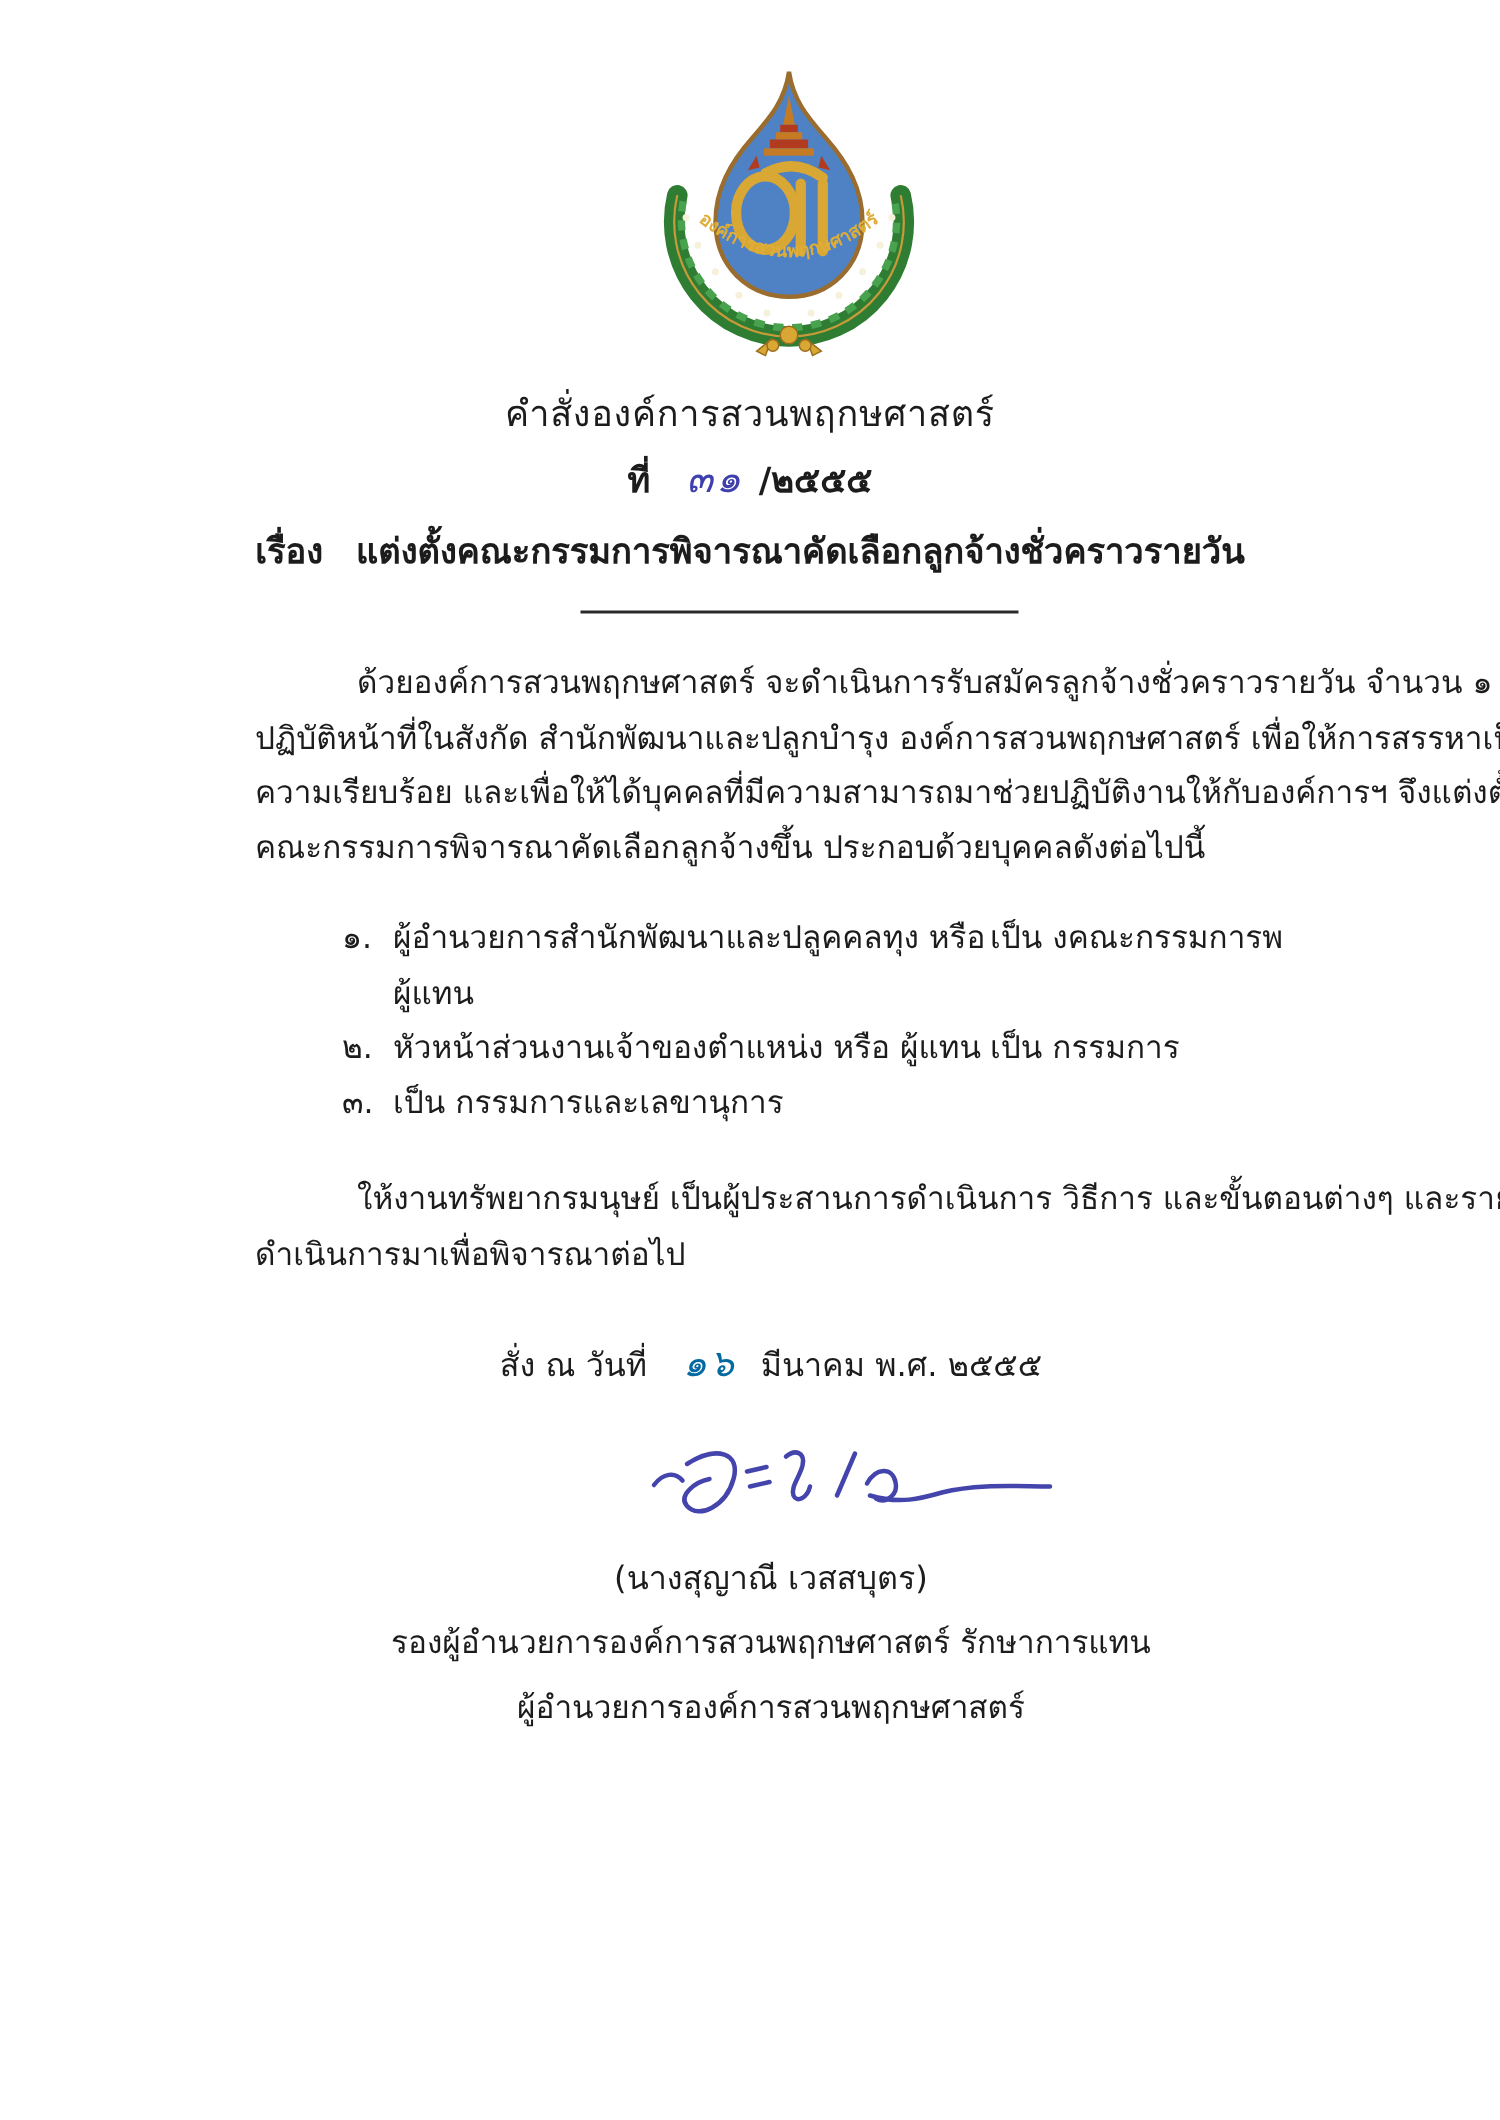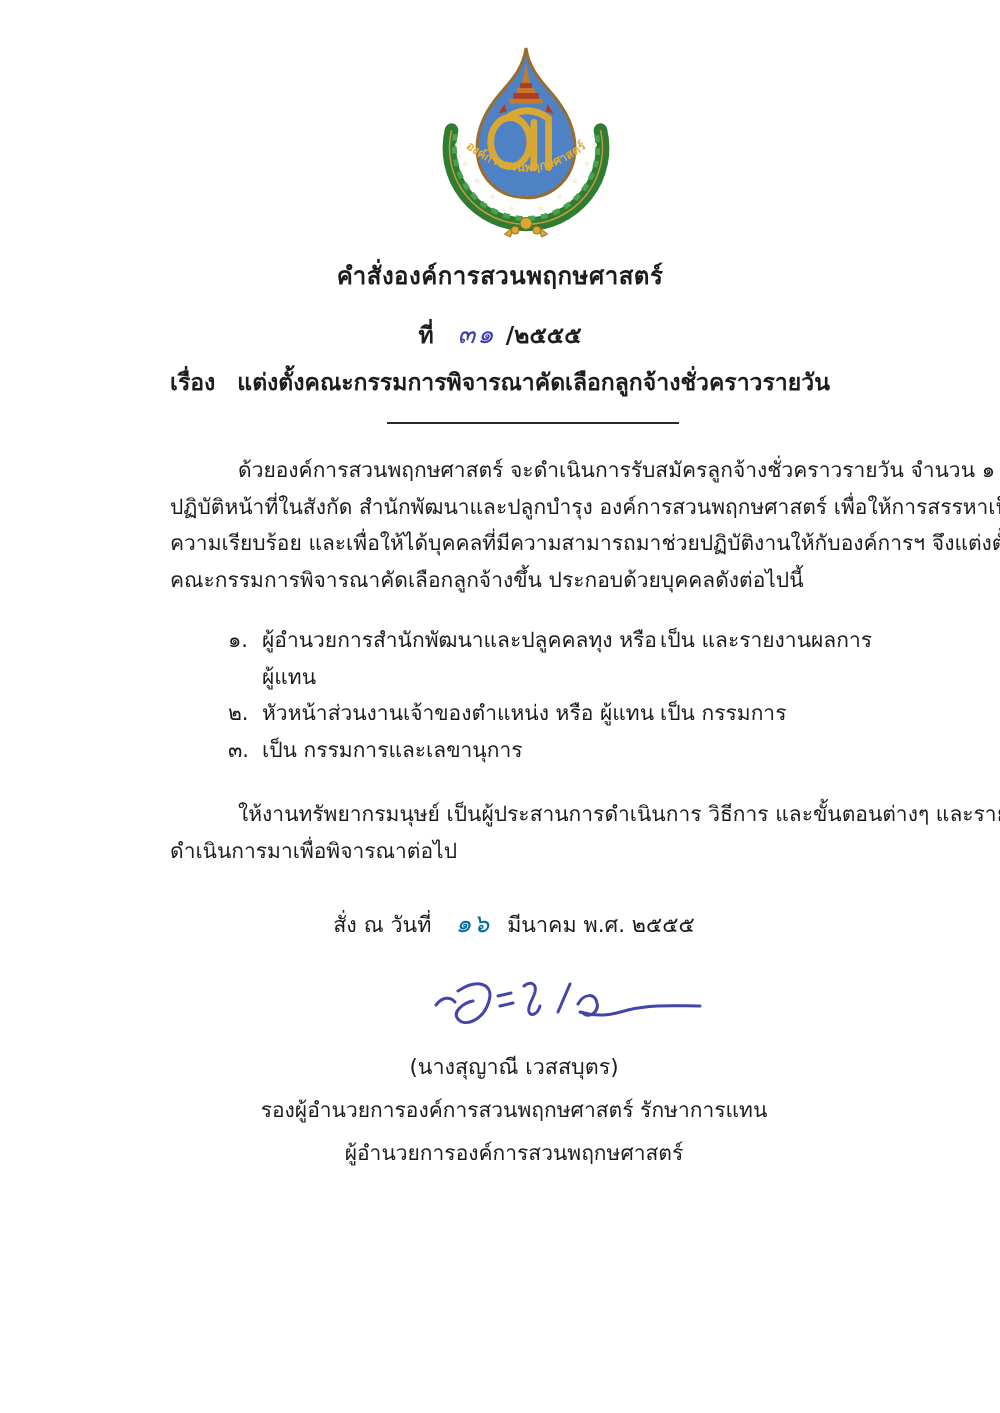--- a/index.html
+++ b/index.html
@@ -11,22 +11,22 @@
     overflow: hidden;
     position: relative;
   }
   .page { width: 1000px; height: 1413px; position: relative; }
 
   
   .emblem-wrap { width: 216px; margin: 44px auto 0; transform: translateX(26px); }
 
   
   .header { text-align: center; margin-top: 12px; }
-  .doc-title { font-size: 24px; font-weight: bold; letter-spacing: 0.5px; }
-  .doc-number { font-size: 23px; font-weight: bold; margin-top: 18px; }
+  .doc-title { font-size: 24px; font-weight: normal; letter-spacing: 0.5px; }
+  .doc-number { font-size: 23px; font-weight: bold; margin-top: 3px; }
   .doc-number .hand { color: #3f3fae; font-weight: normal; font-size: 26px; padding: 0 10px; font-style: italic; letter-spacing: 2px;}
   .doc-number .pre { padding-right: 14px; }
   .subject-line { font-size: 23px; font-weight: bold; margin-top: 10px; }
   .subject-line .subj-label { padding-right: 22px; }
   .rule { width: 292px; border-top: 2px solid #2a2a2a; margin: 22px auto 0; transform: translateX(33px); }
 
   
   .body-text { font-size: 21px; line-height: 36.5px; }
   .para { margin-left: 170px; margin-right: 60px; margin-top: 28px; }
   .para .line { white-space: nowrap; }
@@ -123,21 +123,21 @@
       <div class="line">ด้วยองค์การสวนพฤกษศาสตร์  จะดำเนินการรับสมัครลูกจ้างชั่วคราวรายวัน จำนวน ๑  อัตรา</div>
       <div class="line">ปฏิบัติหน้าที่ในสังกัด  สำนักพัฒนาและปลูกบำรุง  องค์การสวนพฤกษศาสตร์  เพื่อให้การสรรหาเป็นไปด้วย</div>
       <div class="line">ความเรียบร้อย และเพื่อให้ได้บุคคลที่มีความสามารถมาช่วยปฏิบัติงานให้กับองค์การฯ จึงแต่งตั้ง</div>
       <div class="line">คณะกรรมการพิจารณาคัดเลือกลูกจ้างขึ้น ประกอบด้วยบุคคลดังต่อไปนี้</div>
     </div>
 
   <div class="committee body-text">
       <div class="row">
       <span>๑.</span>
       <span>ผู้อำนวยการสำนักพัฒนาและปลูคคลทุง  หรือ ผู้แทน</span>
-      <span>เป็น และรายงานผลการ</span>
+      <span>เป็น งคณะกรรมการพ</span>
     </div>
       <div class="row">
       <span>๒.</span>
       <span>หัวหน้าส่วนงานเจ้าของตำแหน่ง หรือ ผู้แทน</span>
       <span>เป็น กรรมการ</span>
     </div>
       <div class="row">
       <span>๓.</span>
       <span>เป็น กรรมการและเลขานุการ</span>
     </div>

